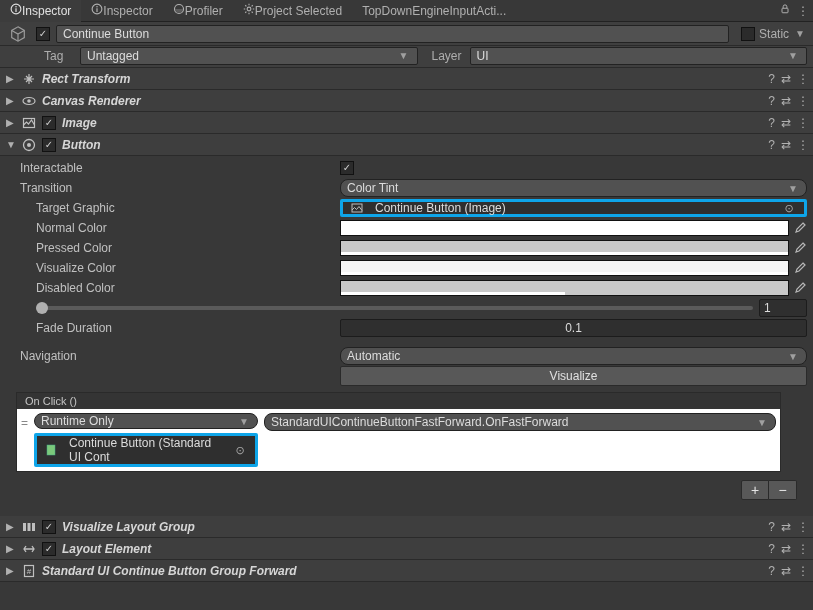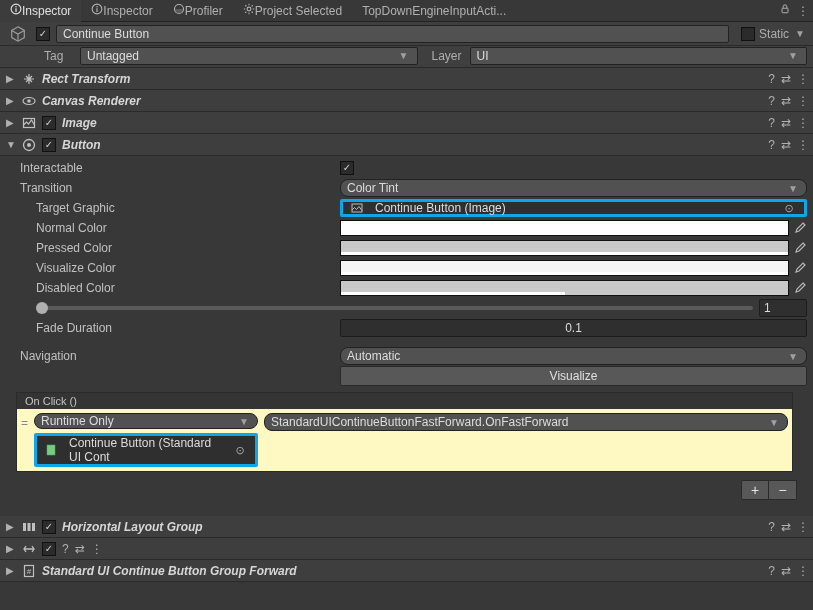--- a/index.html
+++ b/index.html
@@ -58,21 +58,21 @@
   .dropper svg{width:12px;height:12px;}
 
   .slider { flex:1; display:flex; align-items:center; gap:6px;}
   .track{flex:1;height:4px;background:#5a5a5a;border-radius:2px;position:relative;}
   .thumb{position:absolute;left:0;top:-4px;width:12px;height:12px;border-radius:50%;background:#b0b0b0;}
   .numbox{width:48px;background:#2f2f2f;border:1px solid #1c1c1c;height:18px;color:#dcdcdc;text-align:left;padding:0 4px;border-radius:2px;display:flex;align-items:center;}
 
   .btn { flex:1; background:#585858;border:1px solid #2a2a2a;height:20px;border-radius:2px;color:#e0e0e0;display:flex;align-items:center;justify-content:center;}
 
   
-  .event { margin:6px 20px 4px 16px; background:#fef9c3; border:1px solid #2a2a2a; }
+  .event { margin:6px 32px 4px 16px; background:#ffffff; border:1px solid #2a2a2a; }
   .event .ehead { background:#343434; padding:2px 8px; color:#c4c4c4; font-size:11px;}
   .event .ebody { padding:4px; display:flex; gap:6px; align-items:flex-start; flex-wrap:wrap;}
   .event .col1 { width:224px; display:flex; flex-direction:column; gap:4px;}
   .event .col1 .dropdown{width:100%;}
   .event .col2 { flex:1;}
   .plusminus { display:flex; justify-content:flex-end; padding:4px 16px 2px 0; gap:0;}
   .pm { width:28px;height:20px;background:#585858;border:1px solid #2a2a2a;color:#e4e4e4;display:flex;align-items:center;justify-content:center;font-size:14px;}
   .pm:first-child{border-radius:2px 0 0 2px;}
   .pm:last-child{border-radius:0 2px 2px 0;border-left:none;}
 
@@ -391,36 +391,37 @@
 <div class="comp">
   <span class="fold">▶</span>
   <span class="icon">
       <svg viewBox="0 0 14 14">
         <rect x="1" y="3" width="3" height="8" fill="currentColor"></rect>
         <rect x="5.5" y="3" width="3" height="8" fill="currentColor"></rect>
         <rect x="10" y="3" width="3" height="8" fill="currentColor"></rect>
       </svg>
     </span>
   <div class="checkbox checked"></div>
-  <span class="title">Horizontal Layout Group</span>
+  <span class="title">Visualize Layout Group</span>
   <div class="tools">
       <span>?</span>
       <span>⇄</span>
       <span class="vdots"></span>
     </div>
 </div>
 
 <div class="comp">
   <span class="fold">▶</span>
   <span class="icon">
       <svg viewBox="0 0 14 14">
         <path d="M2 7h10M4 4l-2 3 2 3M10 4l2 3-2 3" stroke="currentColor" fill="none" stroke-width="1.3"></path>
       </svg>
     </span>
   <div class="checkbox checked"></div>
+  <span class="title">Layout Element</span>
   <div class="tools">
       <span>?</span>
       <span>⇄</span>
       <span class="vdots"></span>
     </div>
 </div>
 
 <div class="comp">
   <span class="fold">▶</span>
   <span class="icon">

